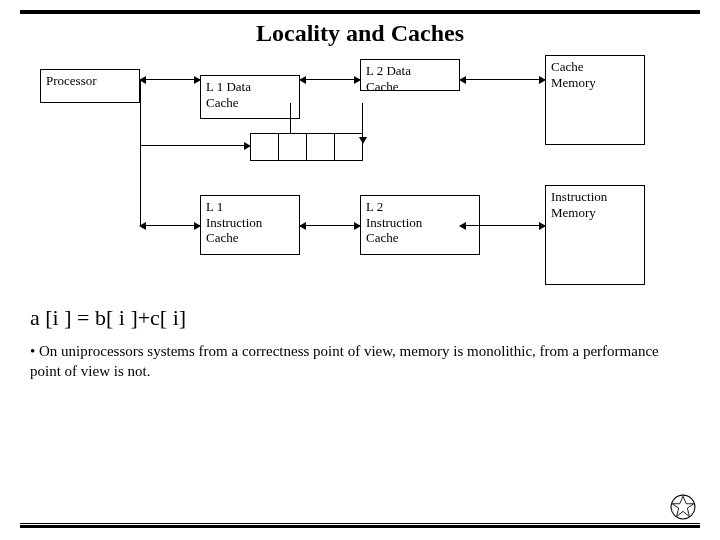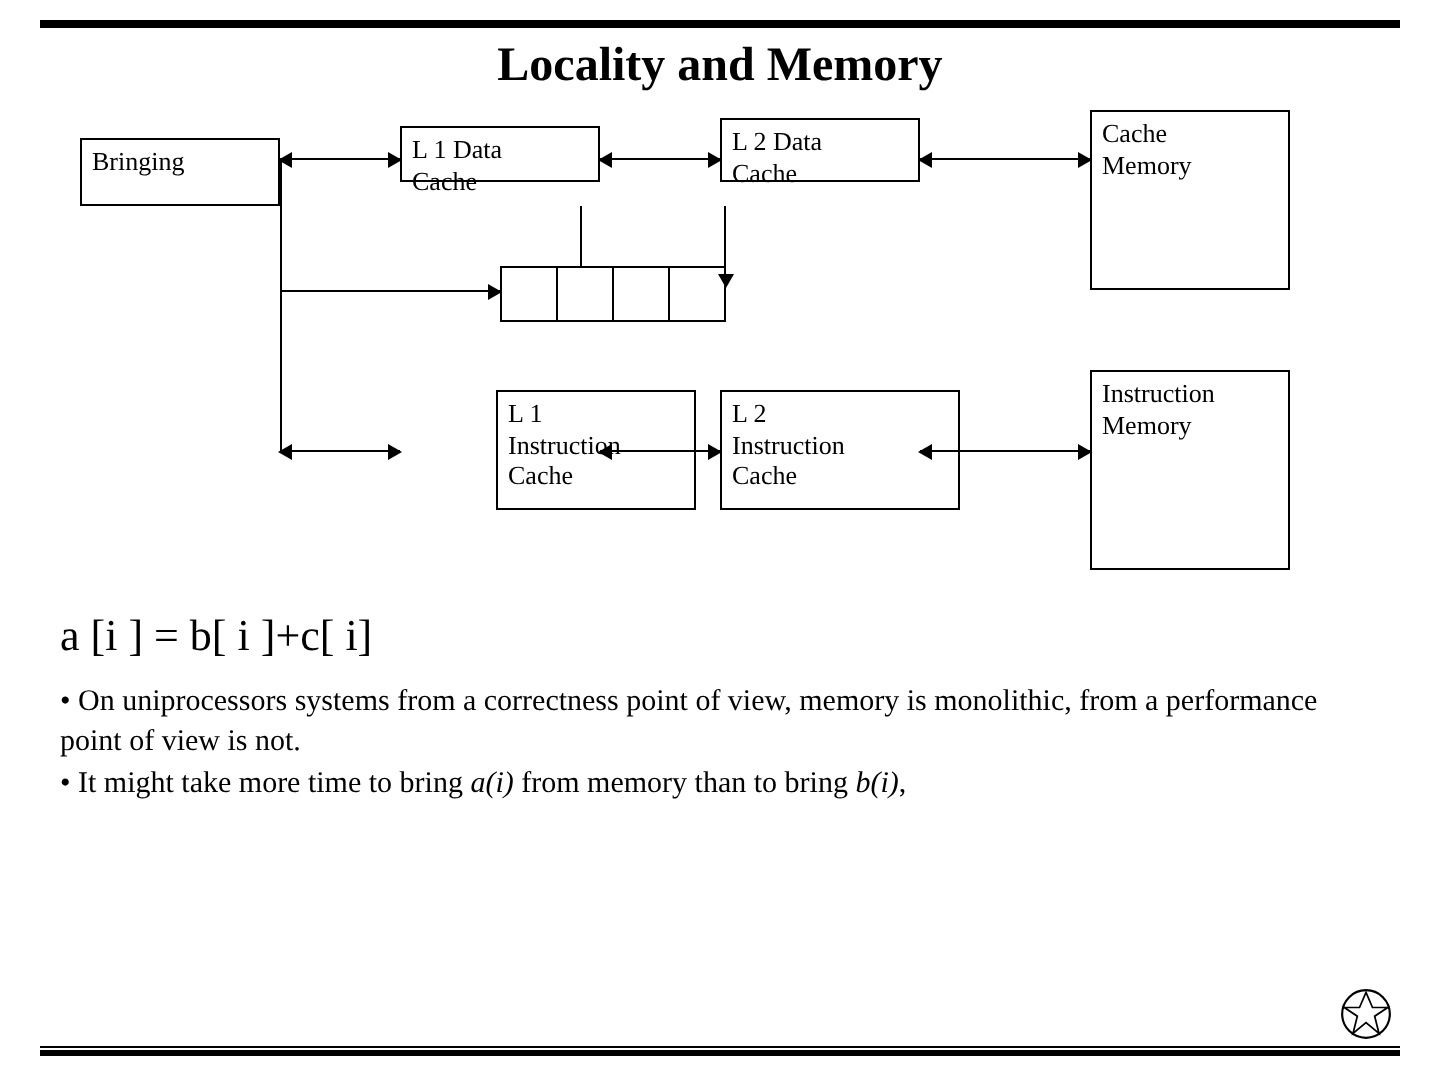--- a/index.html
+++ b/index.html
@@ -20,24 +20,24 @@
 
   .box {
     position: absolute;
     border: 1px solid #000;
     font-size: 13px;
     padding: 3px 5px;
     background: #fff;
     line-height: 1.2;
   }
   .proc   { left: 10px;  top: 14px;  width: 100px; height: 34px; }
-  .l1d    { left: 170px; top: 8px;   width: 100px; height: 28px; }
+  .l1d    { left: 170px; top: 20px;   width: 100px; height: 44px; }
   .l2d    { left: 330px; top: 4px;   width: 100px; height: 32px; }
   .dmem   { left: 515px; top: 0px;   width: 100px; height: 90px; }
-  .l1i    { left: 170px; top: 140px; width: 100px; height: 60px; margin-left: 48px; }
+  .l1i    { left: 170px; top: 140px; width: 100px; height: 60px; }
   .l2i    { left: 330px; top: 140px; width: 120px; height: 60px; }
   .imem   { left: 515px; top: 130px; width: 100px; height: 100px; }
 
   .regs {
     position: absolute;
     left: 220px; top: 78px; width: 112px; height: 28px;
     display: flex;
   }
   .regs div { flex: 1; border: 1px solid #000; margin-right: -1px; background: #fff; }
 
@@ -95,26 +95,26 @@
   .logo {
     position: absolute; right: 4px; bottom: 8px;
     width: 26px; height: 26px;
   }
 </style>
 </head>
 <body>
 
 <div class="top-rule"></div>
 
-<h1 class="title">Locality and Memory</h1>
+<h1 class="title">Locality and Caches</h1>
 
 <div class="diagram">
 
   <div class="box proc">
-    <span>Bringing</span>
+    <span>Processor</span>
   </div>
   <div class="box l1d">
     <span>L 1 Data</span><br>
     <span>Cache</span>
   </div>
   <div class="box l2d">
     <span>L 2 Data</span><br>
     <span>Cache</span>
   </div>
   <div class="box dmem">
@@ -153,23 +153,20 @@
   <div class="vline v-proc"></div>
   <div class="vline v-l1d-regs"></div>
   <div class="vline v-l2d-regs"></div>
   <div class="h-proc-regs"></div>
 </div>
 
 <div class="formula">a [i ] = b[ i ]+c[ i]</div>
 
 <div class="bullets">
   <p>• On uniprocessors systems from a correctness point of view, memory is monolithic, from a performance point of view is not.</p>
-  <p>
-    <span>• It might take more time to bring </span><span class="it">a(i)</span><span> from memory than to bring </span><span class="it">b(i)</span><span>,</span>
-  </p>
 </div>
 
 <div class="bot-rule-wrap">
   <div class="bot-rule"></div>
   <svg class="logo" viewBox="0 0 24 24">
     <circle cx="12" cy="12" r="11" fill="none" stroke="#000" stroke-width="1"></circle>
     <path d="M12 2 L15 9 L22 9 L16 13 L18 21 L12 16 L6 21 L8 13 L2 9 L9 9 Z" fill="none" stroke="#000" stroke-width="0.8"></path>
   </svg>
 </div>
 

